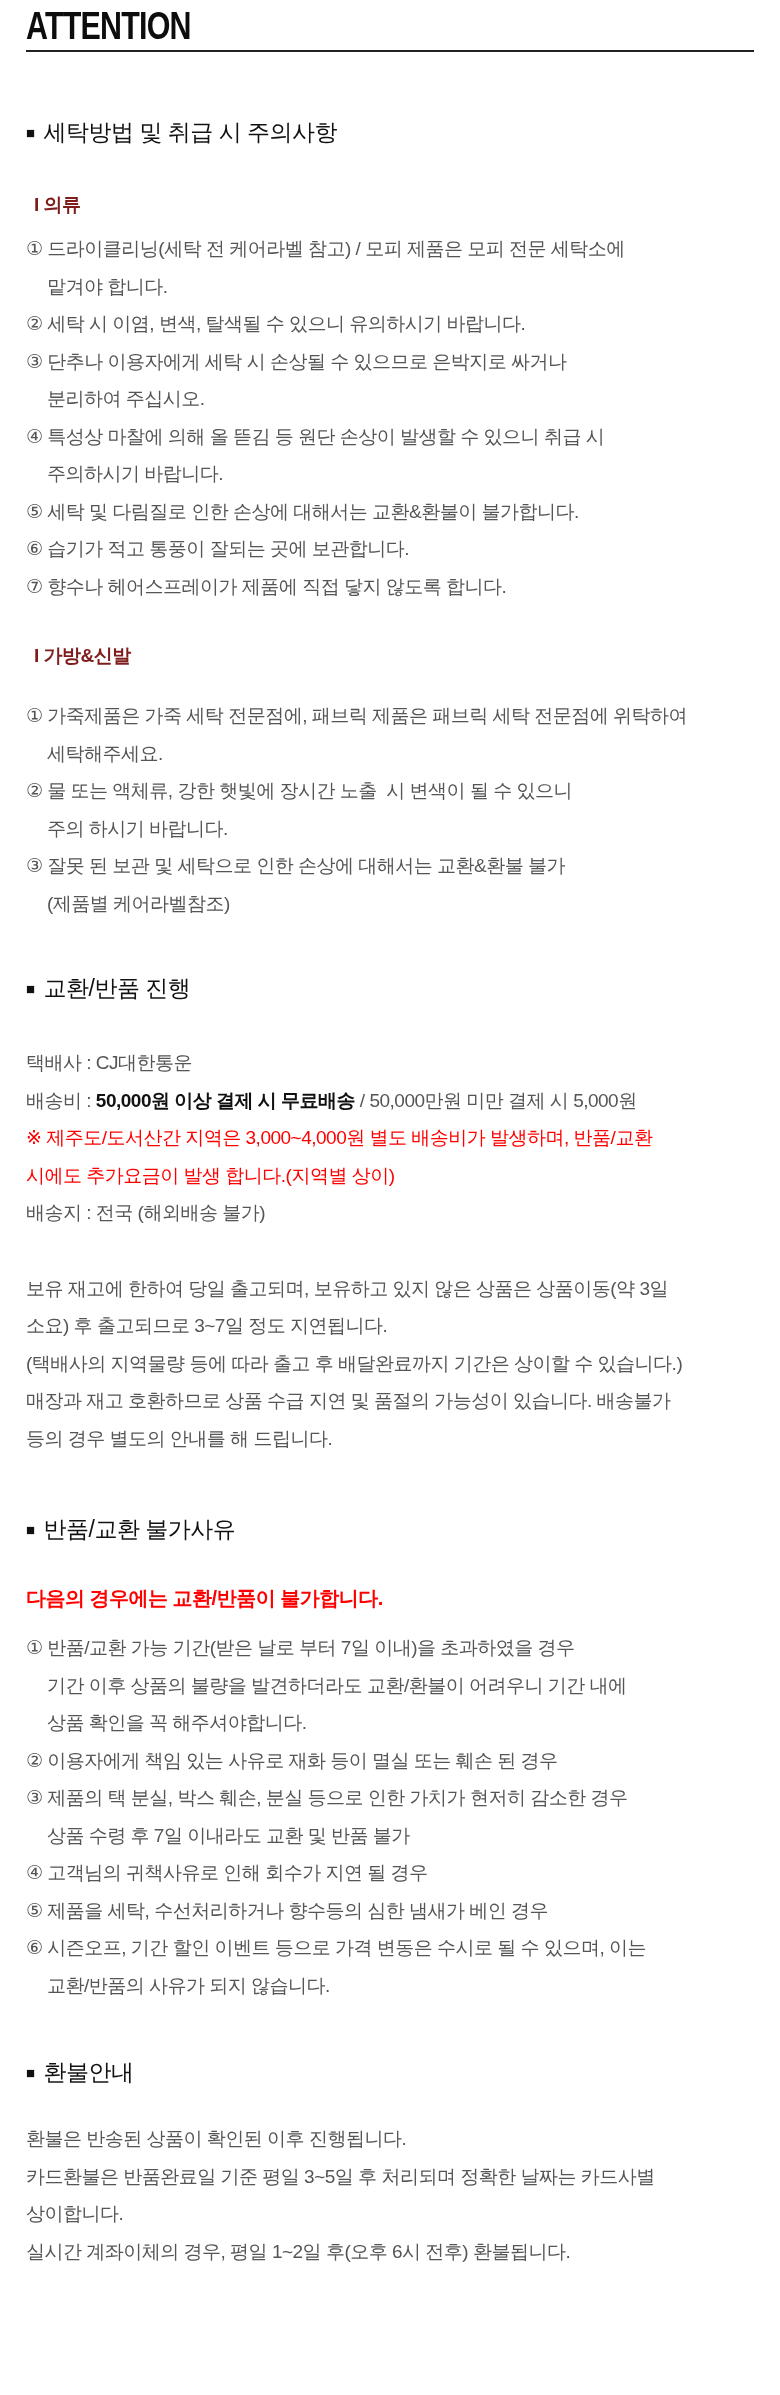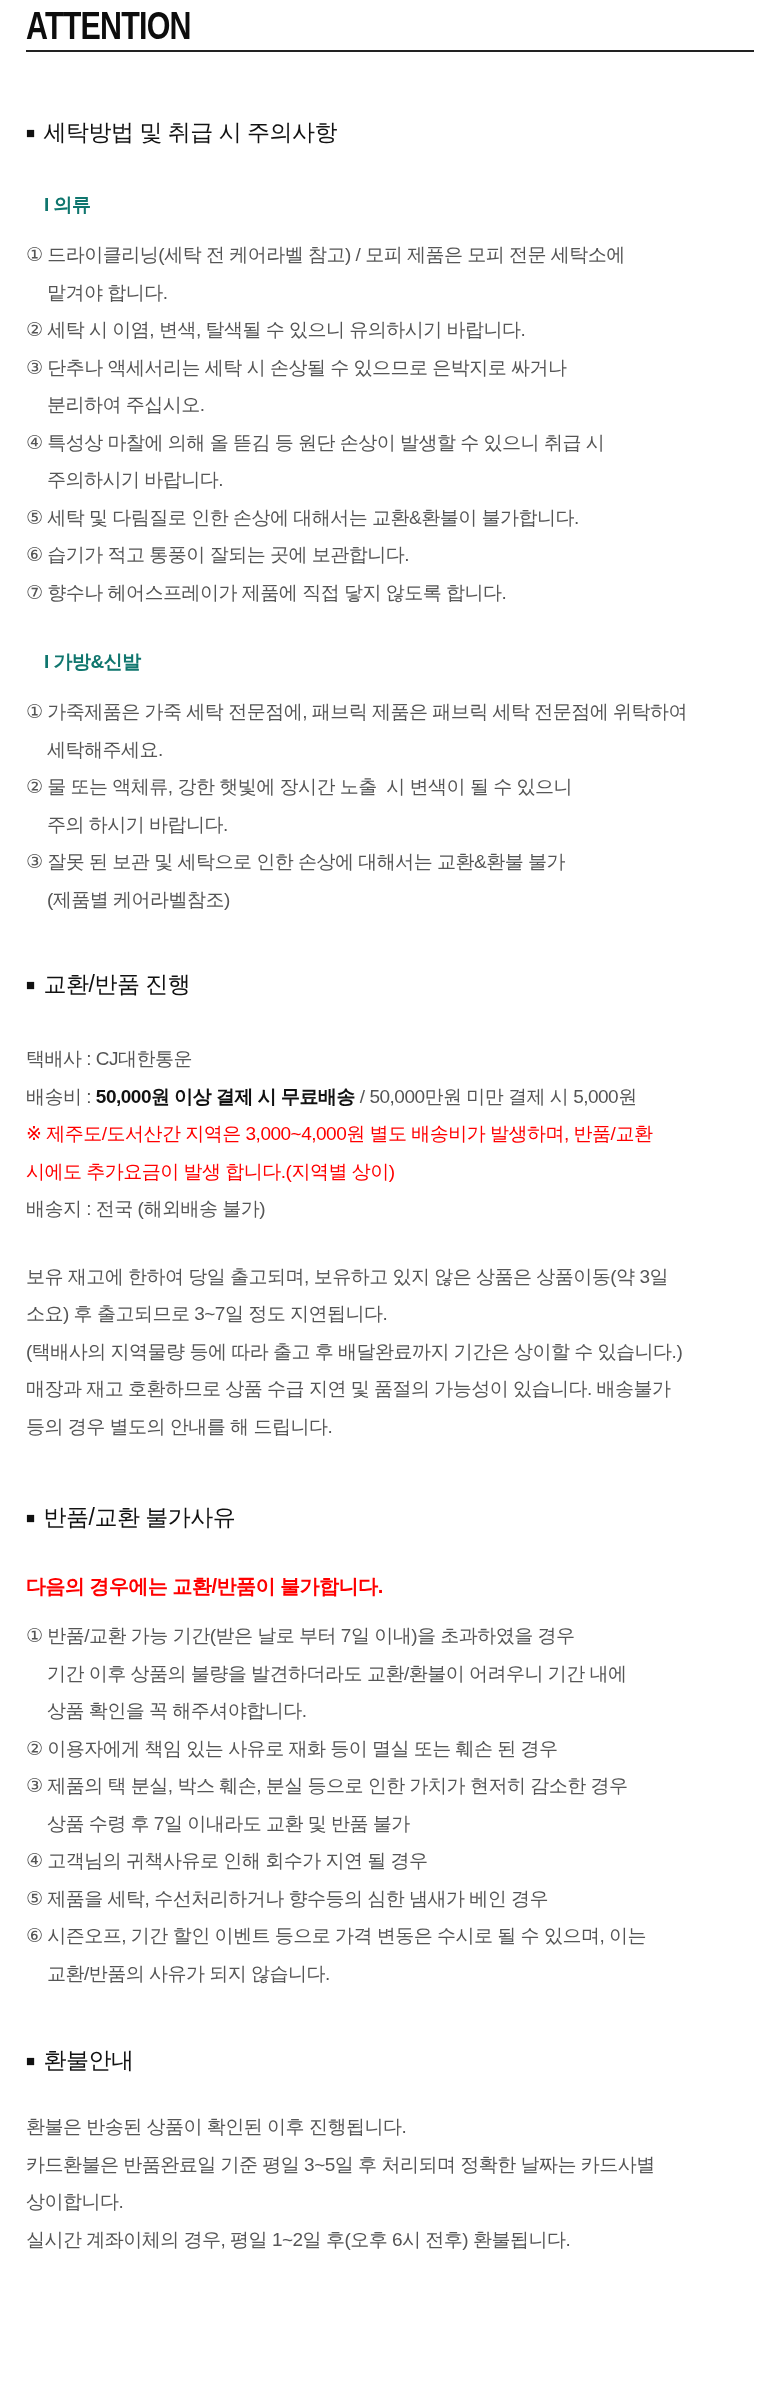--- a/index.html
+++ b/index.html
@@ -12,35 +12,35 @@
   .title{
     margin:0;font-size:39px;font-weight:800;color:#0d0d0d;line-height:44px;
     letter-spacing:-1px;transform:scaleX(.78);transform-origin:left center;
   }
   .rule{border:0;border-top:2px solid #222222;margin:2px 0 0 0;}
   h2.sec{
     display:flex;align-items:center;gap:9px;margin:0;
     font-size:23px;font-weight:400;color:#111111;line-height:32px;letter-spacing:-0.5px;
   }
   h2.sec .sq{font-size:15px;line-height:1;color:#111111;}
-  h3.sub{margin:18px;font-size:19px;font-weight:700;color:#0f766e;line-height:26px;letter-spacing:-0.5px;}
+  h3.sub{margin:8px;font-size:19px;font-weight:700;color:#7f1d1d;line-height:26px;letter-spacing:-0.5px;}
   .line{font-size:19px;line-height:37.5px;letter-spacing:-0.5px;white-space:pre-wrap;color:#555555;}
   .cont{padding-left:21px;}
   .red{color:#ff0000;}
   .warn{font-size:20px;font-weight:700;color:#ff0000;line-height:30px;letter-spacing:-0.5px;}
   .b{color:#111111;font-weight:700;}
   
   #sec-care h2{margin-top:64px;}
   #care-clothing-label{margin-top:44px;}
   #care-clothing-lines{margin-top:12px;}
   #care-bags-label{margin-top:38px;}
-  #care-bags-lines{margin-top:12px;}
+  #care-bags-lines{margin-top:28px;}
   #sec-exchange h2{margin-top:50px;}
   #exchange-lines{margin-top:40px;}
-  #stock-lines{margin-top:30px;}
+  #stock-lines{margin-top:38px;}
   #sec-noreturn h2{margin-top:56px;}
   #noreturn-warning{margin-top:38px;}
   #noreturn-lines{margin-top:16px;}
   #sec-refund h2{margin-top:52px;}
   #refund-lines{margin-top:32px;}
 </style>
 </head>
 <body>
 
 <div class="page">
@@ -52,21 +52,21 @@
     <h2 class="sec">
       <span class="sq">■</span>
       <span>세탁방법 및 취급 시 주의사항</span>
     </h2>
 
     <h3 class="sub" id="care-clothing-label">I 의류</h3>
     <div id="care-clothing-lines">
       <div class="line">① 드라이클리닝(세탁 전 케어라벨 참고) / 모피 제품은 모피 전문 세탁소에</div>
       <div class="line cont">맡겨야 합니다.</div>
       <div class="line">② 세탁 시 이염, 변색, 탈색될 수 있으니 유의하시기 바랍니다.</div>
-      <div class="line">③ 단추나 액세서리는 세탁 시 손상될 수 있으므로 은박지로 싸거나</div>
+      <div class="line">③ 단추나 이용자에게 세탁 시 손상될 수 있으므로 은박지로 싸거나</div>
       <div class="line cont">분리하여 주십시오.</div>
       <div class="line">④ 특성상 마찰에 의해 올 뜯김 등 원단 손상이 발생할 수 있으니 취급 시</div>
       <div class="line cont">주의하시기 바랍니다.</div>
       <div class="line">⑤ 세탁 및 다림질로 인한 손상에 대해서는 교환&amp;환불이 불가합니다.</div>
       <div class="line">⑥ 습기가 적고 통풍이 잘되는 곳에 보관합니다.</div>
       <div class="line">⑦ 향수나 헤어스프레이가 제품에 직접 닿지 않도록 합니다.</div>
     </div>
 
     <h3 class="sub" id="care-bags-label">I 가방&amp;신발</h3>
     <div id="care-bags-lines">

